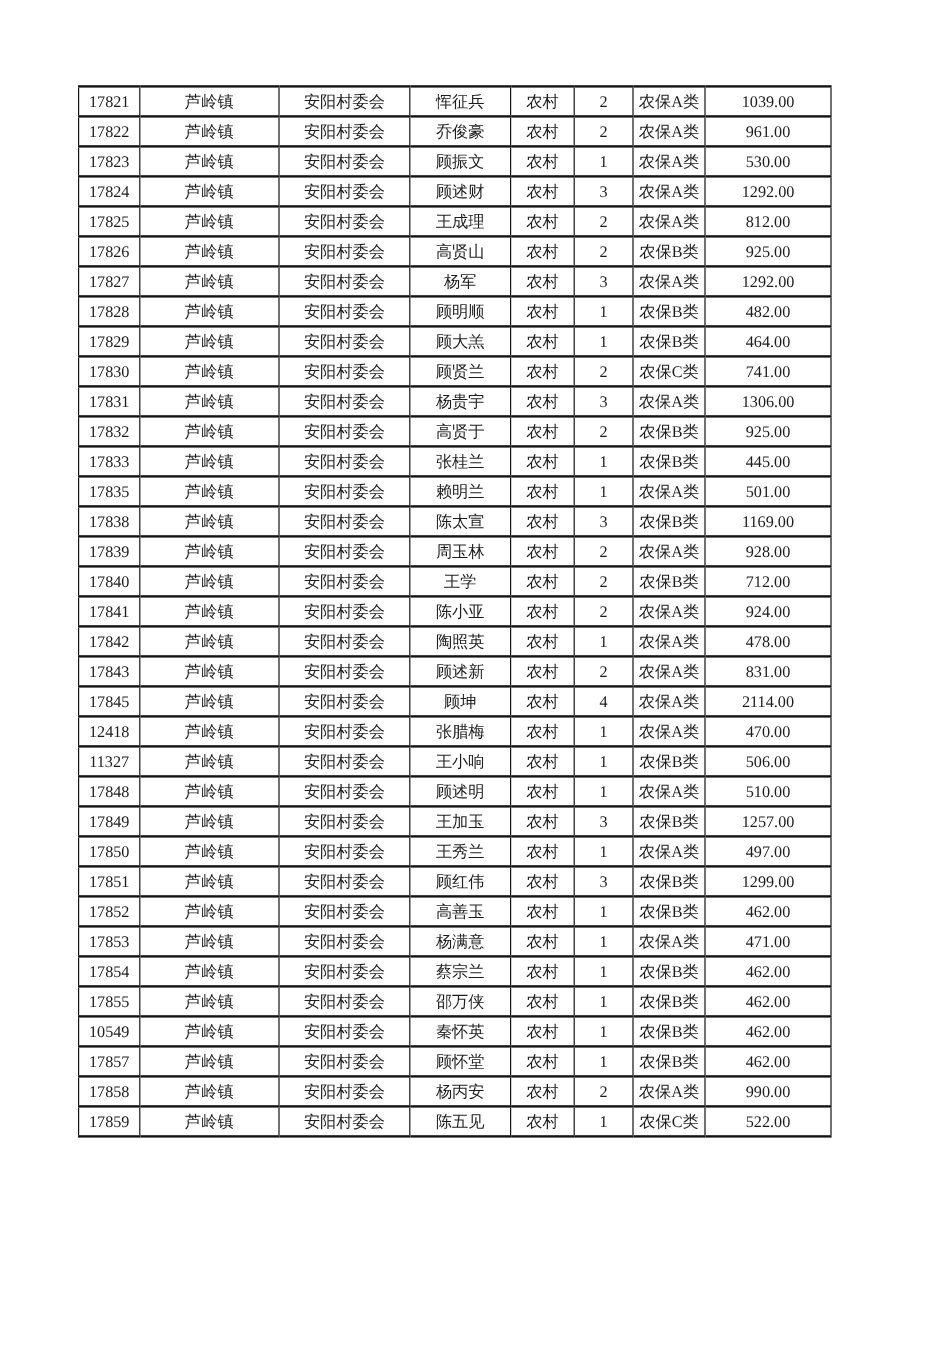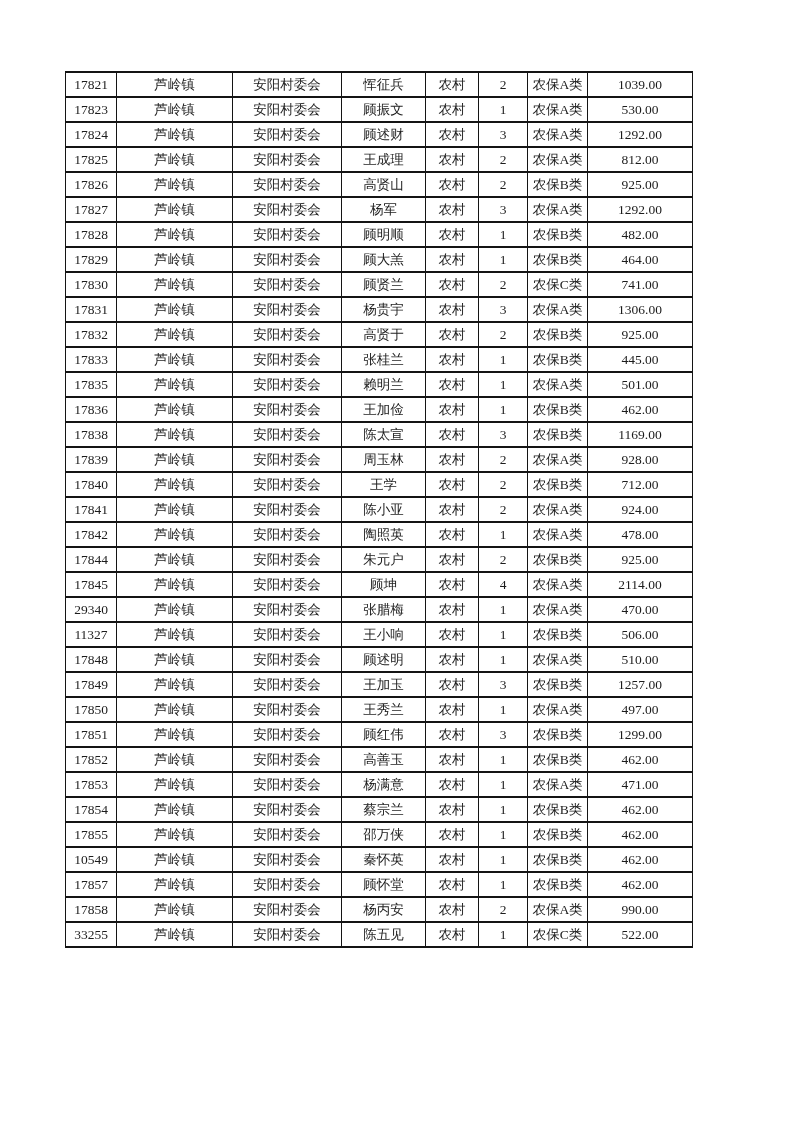--- a/index.html
+++ b/index.html
@@ -67,20 +67,30 @@
           <td>17821</td>
           <td>芦岭镇</td>
           <td>安阳村委会</td>
           <td>恽征兵</td>
           <td>农村</td>
           <td>2</td>
           <td>农保A类</td>
           <td>1039.00</td>
         </tr>
         <tr>
+          <td>17822</td>
+          <td>芦岭镇</td>
+          <td>安阳村委会</td>
+          <td>乔俊豪</td>
+          <td>农村</td>
+          <td>2</td>
+          <td>农保A类</td>
+          <td>961.00</td>
+        </tr>
+        <tr>
           <td>17823</td>
           <td>芦岭镇</td>
           <td>安阳村委会</td>
           <td>顾振文</td>
           <td>农村</td>
           <td>1</td>
           <td>农保A类</td>
           <td>530.00</td>
         </tr>
         <tr>
@@ -187,231 +197,221 @@
           <td>17835</td>
           <td>芦岭镇</td>
           <td>安阳村委会</td>
           <td>赖明兰</td>
           <td>农村</td>
           <td>1</td>
           <td>农保A类</td>
           <td>501.00</td>
         </tr>
         <tr>
-          <td>17836</td>
-          <td>芦岭镇</td>
-          <td>安阳村委会</td>
-          <td>王加俭</td>
+          <td>17838</td>
+          <td>芦岭镇</td>
+          <td>安阳村委会</td>
+          <td>陈太宣</td>
+          <td>农村</td>
+          <td>3</td>
+          <td>农保B类</td>
+          <td>1169.00</td>
+        </tr>
+        <tr>
+          <td>17839</td>
+          <td>芦岭镇</td>
+          <td>安阳村委会</td>
+          <td>周玉林</td>
+          <td>农村</td>
+          <td>2</td>
+          <td>农保A类</td>
+          <td>928.00</td>
+        </tr>
+        <tr>
+          <td>17840</td>
+          <td>芦岭镇</td>
+          <td>安阳村委会</td>
+          <td>王学</td>
+          <td>农村</td>
+          <td>2</td>
+          <td>农保B类</td>
+          <td>712.00</td>
+        </tr>
+        <tr>
+          <td>17841</td>
+          <td>芦岭镇</td>
+          <td>安阳村委会</td>
+          <td>陈小亚</td>
+          <td>农村</td>
+          <td>2</td>
+          <td>农保A类</td>
+          <td>924.00</td>
+        </tr>
+        <tr>
+          <td>17842</td>
+          <td>芦岭镇</td>
+          <td>安阳村委会</td>
+          <td>陶照英</td>
+          <td>农村</td>
+          <td>1</td>
+          <td>农保A类</td>
+          <td>478.00</td>
+        </tr>
+        <tr>
+          <td>17843</td>
+          <td>芦岭镇</td>
+          <td>安阳村委会</td>
+          <td>顾述新</td>
+          <td>农村</td>
+          <td>2</td>
+          <td>农保A类</td>
+          <td>831.00</td>
+        </tr>
+        <tr>
+          <td>17845</td>
+          <td>芦岭镇</td>
+          <td>安阳村委会</td>
+          <td>顾坤</td>
+          <td>农村</td>
+          <td>4</td>
+          <td>农保A类</td>
+          <td>2114.00</td>
+        </tr>
+        <tr>
+          <td>12418</td>
+          <td>芦岭镇</td>
+          <td>安阳村委会</td>
+          <td>张腊梅</td>
+          <td>农村</td>
+          <td>1</td>
+          <td>农保A类</td>
+          <td>470.00</td>
+        </tr>
+        <tr>
+          <td>11327</td>
+          <td>芦岭镇</td>
+          <td>安阳村委会</td>
+          <td>王小响</td>
+          <td>农村</td>
+          <td>1</td>
+          <td>农保B类</td>
+          <td>506.00</td>
+        </tr>
+        <tr>
+          <td>17848</td>
+          <td>芦岭镇</td>
+          <td>安阳村委会</td>
+          <td>顾述明</td>
+          <td>农村</td>
+          <td>1</td>
+          <td>农保A类</td>
+          <td>510.00</td>
+        </tr>
+        <tr>
+          <td>17849</td>
+          <td>芦岭镇</td>
+          <td>安阳村委会</td>
+          <td>王加玉</td>
+          <td>农村</td>
+          <td>3</td>
+          <td>农保B类</td>
+          <td>1257.00</td>
+        </tr>
+        <tr>
+          <td>17850</td>
+          <td>芦岭镇</td>
+          <td>安阳村委会</td>
+          <td>王秀兰</td>
+          <td>农村</td>
+          <td>1</td>
+          <td>农保A类</td>
+          <td>497.00</td>
+        </tr>
+        <tr>
+          <td>17851</td>
+          <td>芦岭镇</td>
+          <td>安阳村委会</td>
+          <td>顾红伟</td>
+          <td>农村</td>
+          <td>3</td>
+          <td>农保B类</td>
+          <td>1299.00</td>
+        </tr>
+        <tr>
+          <td>17852</td>
+          <td>芦岭镇</td>
+          <td>安阳村委会</td>
+          <td>高善玉</td>
           <td>农村</td>
           <td>1</td>
           <td>农保B类</td>
           <td>462.00</td>
         </tr>
         <tr>
-          <td>17838</td>
-          <td>芦岭镇</td>
-          <td>安阳村委会</td>
-          <td>陈太宣</td>
-          <td>农村</td>
-          <td>3</td>
-          <td>农保B类</td>
-          <td>1169.00</td>
-        </tr>
-        <tr>
-          <td>17839</td>
-          <td>芦岭镇</td>
-          <td>安阳村委会</td>
-          <td>周玉林</td>
-          <td>农村</td>
-          <td>2</td>
-          <td>农保A类</td>
-          <td>928.00</td>
-        </tr>
-        <tr>
-          <td>17840</td>
-          <td>芦岭镇</td>
-          <td>安阳村委会</td>
-          <td>王学</td>
-          <td>农村</td>
-          <td>2</td>
-          <td>农保B类</td>
-          <td>712.00</td>
-        </tr>
-        <tr>
-          <td>17841</td>
-          <td>芦岭镇</td>
-          <td>安阳村委会</td>
-          <td>陈小亚</td>
-          <td>农村</td>
-          <td>2</td>
-          <td>农保A类</td>
-          <td>924.00</td>
-        </tr>
-        <tr>
-          <td>17842</td>
-          <td>芦岭镇</td>
-          <td>安阳村委会</td>
-          <td>陶照英</td>
-          <td>农村</td>
-          <td>1</td>
-          <td>农保A类</td>
-          <td>478.00</td>
-        </tr>
-        <tr>
-          <td>17844</td>
-          <td>芦岭镇</td>
-          <td>安阳村委会</td>
-          <td>朱元户</td>
-          <td>农村</td>
-          <td>2</td>
-          <td>农保B类</td>
-          <td>925.00</td>
-        </tr>
-        <tr>
-          <td>17845</td>
-          <td>芦岭镇</td>
-          <td>安阳村委会</td>
-          <td>顾坤</td>
-          <td>农村</td>
-          <td>4</td>
-          <td>农保A类</td>
-          <td>2114.00</td>
-        </tr>
-        <tr>
-          <td>29340</td>
-          <td>芦岭镇</td>
-          <td>安阳村委会</td>
-          <td>张腊梅</td>
-          <td>农村</td>
-          <td>1</td>
-          <td>农保A类</td>
-          <td>470.00</td>
-        </tr>
-        <tr>
-          <td>11327</td>
-          <td>芦岭镇</td>
-          <td>安阳村委会</td>
-          <td>王小响</td>
-          <td>农村</td>
-          <td>1</td>
-          <td>农保B类</td>
-          <td>506.00</td>
-        </tr>
-        <tr>
-          <td>17848</td>
-          <td>芦岭镇</td>
-          <td>安阳村委会</td>
-          <td>顾述明</td>
-          <td>农村</td>
-          <td>1</td>
-          <td>农保A类</td>
-          <td>510.00</td>
-        </tr>
-        <tr>
-          <td>17849</td>
-          <td>芦岭镇</td>
-          <td>安阳村委会</td>
-          <td>王加玉</td>
-          <td>农村</td>
-          <td>3</td>
-          <td>农保B类</td>
-          <td>1257.00</td>
-        </tr>
-        <tr>
-          <td>17850</td>
-          <td>芦岭镇</td>
-          <td>安阳村委会</td>
-          <td>王秀兰</td>
-          <td>农村</td>
-          <td>1</td>
-          <td>农保A类</td>
-          <td>497.00</td>
-        </tr>
-        <tr>
-          <td>17851</td>
-          <td>芦岭镇</td>
-          <td>安阳村委会</td>
-          <td>顾红伟</td>
-          <td>农村</td>
-          <td>3</td>
-          <td>农保B类</td>
-          <td>1299.00</td>
-        </tr>
-        <tr>
-          <td>17852</td>
-          <td>芦岭镇</td>
-          <td>安阳村委会</td>
-          <td>高善玉</td>
+          <td>17853</td>
+          <td>芦岭镇</td>
+          <td>安阳村委会</td>
+          <td>杨满意</td>
+          <td>农村</td>
+          <td>1</td>
+          <td>农保A类</td>
+          <td>471.00</td>
+        </tr>
+        <tr>
+          <td>17854</td>
+          <td>芦岭镇</td>
+          <td>安阳村委会</td>
+          <td>蔡宗兰</td>
           <td>农村</td>
           <td>1</td>
           <td>农保B类</td>
           <td>462.00</td>
         </tr>
         <tr>
-          <td>17853</td>
-          <td>芦岭镇</td>
-          <td>安阳村委会</td>
-          <td>杨满意</td>
-          <td>农村</td>
-          <td>1</td>
-          <td>农保A类</td>
-          <td>471.00</td>
-        </tr>
-        <tr>
-          <td>17854</td>
-          <td>芦岭镇</td>
-          <td>安阳村委会</td>
-          <td>蔡宗兰</td>
+          <td>17855</td>
+          <td>芦岭镇</td>
+          <td>安阳村委会</td>
+          <td>邵万侠</td>
           <td>农村</td>
           <td>1</td>
           <td>农保B类</td>
           <td>462.00</td>
         </tr>
         <tr>
-          <td>17855</td>
-          <td>芦岭镇</td>
-          <td>安阳村委会</td>
-          <td>邵万侠</td>
+          <td>10549</td>
+          <td>芦岭镇</td>
+          <td>安阳村委会</td>
+          <td>秦怀英</td>
           <td>农村</td>
           <td>1</td>
           <td>农保B类</td>
           <td>462.00</td>
         </tr>
         <tr>
-          <td>10549</td>
-          <td>芦岭镇</td>
-          <td>安阳村委会</td>
-          <td>秦怀英</td>
+          <td>17857</td>
+          <td>芦岭镇</td>
+          <td>安阳村委会</td>
+          <td>顾怀堂</td>
           <td>农村</td>
           <td>1</td>
           <td>农保B类</td>
           <td>462.00</td>
         </tr>
         <tr>
-          <td>17857</td>
-          <td>芦岭镇</td>
-          <td>安阳村委会</td>
-          <td>顾怀堂</td>
-          <td>农村</td>
-          <td>1</td>
-          <td>农保B类</td>
-          <td>462.00</td>
-        </tr>
-        <tr>
           <td>17858</td>
           <td>芦岭镇</td>
           <td>安阳村委会</td>
           <td>杨丙安</td>
           <td>农村</td>
           <td>2</td>
           <td>农保A类</td>
           <td>990.00</td>
         </tr>
         <tr>
-          <td>33255</td>
+          <td>17859</td>
           <td>芦岭镇</td>
           <td>安阳村委会</td>
           <td>陈五见</td>
           <td>农村</td>
           <td>1</td>
           <td>农保C类</td>
           <td>522.00</td>
         </tr>
       </tbody>
   </table>

